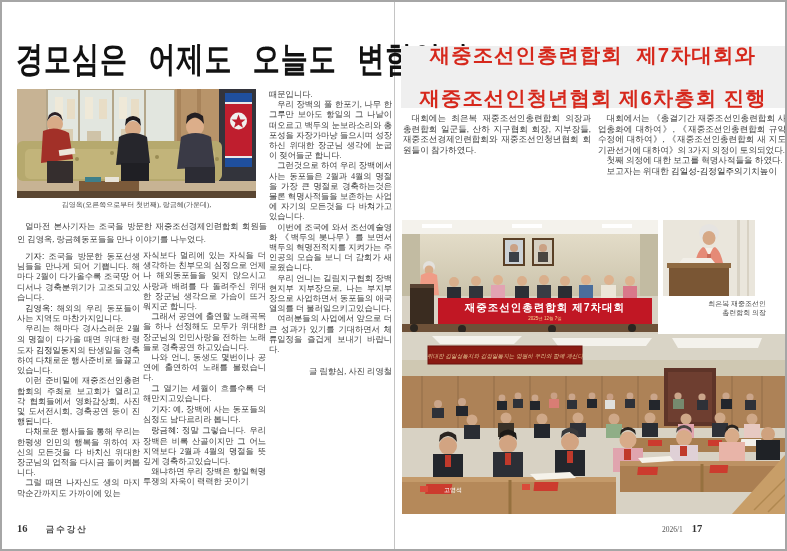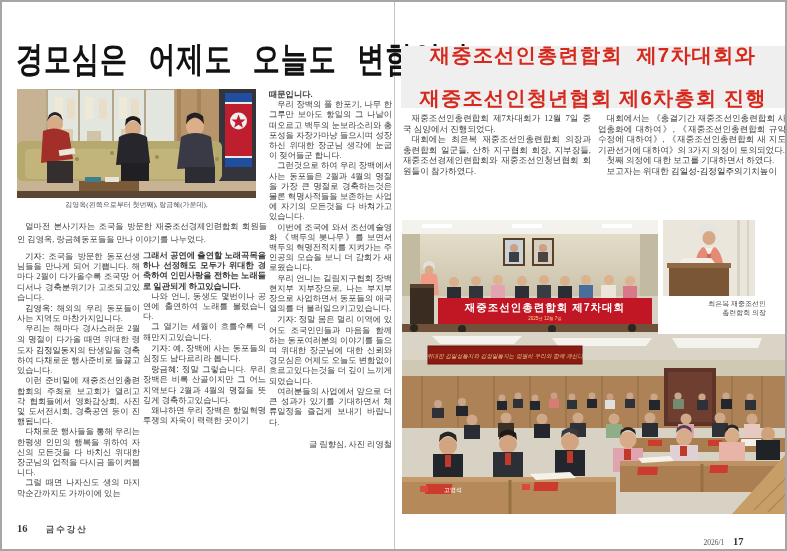--- a/index.html
+++ b/index.html
@@ -27,21 +27,21 @@
   .l-intro{
     position:absolute; left:15px; top:219px; width:250px;
     font-size:8.3px; line-height:12.6px; text-align:justify; word-break:break-all;
     text-indent:1em; color:#3b3b3b;
   }
   .col{
     position:absolute; font-size:8.3px; line-height:10.2px; text-align:justify;
     word-break:break-all; color:#3b3b3b;
   }
   .col .para{margin:0; text-indent:1em;}
-  .no-first-indent .para:first-child{text-indent:0;font-weight:bold;}
+  .no-first-indent .para:first-child{text-indent:0;}
   .col b, .col .spk{font-family:"Liberation Sans","DejaVu Sans",sans-serif; font-weight:normal; color:#222;}
   .l-col1{left:15px;  top:249px; width:123px; height:270px;}
   .l-col2{left:141px; top:249px; width:123px; height:288px;}
   .l-col3{left:267px; top:88px;  width:123px; height:440px;}
   .l-byline{margin-top:12px; text-align:right; font-size:8.3px; color:#3b3b3b;}
   .l-footer{
     position:absolute; left:15px; top:521px; font-size:8.5px; color:#4a4a4a;
   }
   .l-footer .pn{font-weight:bold; font-size:10.5px; margin-right:16px; color:#333;}
   .l-footer .mag{font-weight:bold; letter-spacing:2px;font-family:Liberation Serif, serif;}
@@ -62,21 +62,21 @@
   .r-col1{left:401px; top:111px; width:188px; height:106px;}
   .r-col2{left:596px; top:111px; width:188px; height:106px;}
   .r-photo1{left:400px; top:218px; width:256px; height:136px;}
   .r-photo2{left:661px; top:218px; width:92px;  height:76px;}
   .r-photo2-caption{
     position:absolute; left:650px; top:298px; width:114px;
     font-size:7px; line-height:9.4px; text-align:right; color:#4a4a4a;
   }
   .r-photo3{left:400px; top:332px; width:384px; height:180px;}
   .r-footer{
-    position:absolute; left:660px; top:534px; width:123px; text-align:center;
+    position:absolute; left:660px; top:521px; width:123px; text-align:left;
     font-size:7.5px; color:#555;
   }
   .r-footer .pn{font-weight:bold; font-size:10.5px; margin-left:7px; color:#333;}
 </style>
 </head>
 <body>
 
 <div class="spread">
   <div class="divider"></div>
 
@@ -154,71 +154,70 @@
       <g>
         <rect x="62" y="92" width="60" height="12" fill="#7b5a3a"></rect>
         <rect x="68" y="88" width="16" height="5" fill="#3e7f8a"></rect>
         <rect x="88" y="88" width="14" height="5" fill="#e8e4da"></rect>
       </g>
       <rect x="0" y="102" width="239" height="7" fill="#5a4632"></rect>
     </svg>
   </div>
 
   <div class="l-caption">
-    <div>김영옥(왼쪽으로부터 첫번째), 랑금혜(가운데),</div>
+    <div>김영옥(오른쪽으로부터 첫번째), 랑금혜(가운데),</div>
   </div>
 
   <div class="l-intro">얼마전 본사기자는 조국을 방문한 재중조선경제인련합회 회원들인 김영옥, 랑금혜동포들을 만나 이야기를 나누었다.</div>
 
   <div class="col l-col1">
       <p class="para"><span class="spk">기자:</span> 조국을 방문한 동포선생님들을 만나게 되어 기쁩니다. 해마다 2월이 다가올수록 조국땅 어디서나 경축분위기가 고조되고있습니다.</p>
       <p class="para"><span class="spk">김영옥:</span> 해외의 우리 동포들이 사는 지역도 마찬가지입니다.</p>
       <p class="para">우리는 해마다 경사스러운 2월의 명절이 다가올 때면 위대한 령도자 <b>김정일동지</b>의 탄생일을 경축하여 다채로운 행사준비로 들끓고있습니다.</p>
       <p class="para">이런 준비밑에 재중조선인총련합회의 주최로 보고회가 열리고 각 협회들에서 영화감상회, 사진 및 도서전시회, 경축공연 등이 진행됩니다.</p>
       <p class="para">다채로운 행사들을 통해 우리는 한평생 인민의 행복을 위하여 자신의 모든것을 다 바치신 위대한 장군님의 업적을 다시금 돌이켜봅니다.</p>
       <p class="para">그럴 때면 나자신도 생의 마지막순간까지도 가까이에 있는</p>
     </div>
   <div class="col l-col2 no-first-indent">
-      <p class="para">그래서 공연에 출연할 노래곡목을 하나 선정해도 모두가 위대한 경축하여 인민사랑을 전하는 노래들로 일관되게 하고있습니다.</p>
+      <p class="para">자식보다 멀리에 있는 자식을 더 생각하는 친부모의 심정으로 언제나 해외동포들을 잊지 않으시고 사랑과 배려를 다 돌려주신 위대한 장군님 생각으로 가슴이 뜨거워지군 합니다.</p>
+      <p class="para">그래서 공연에 출연할 노래곡목을 하나 선정해도 모두가 위대한 장군님의 인민사랑을 전하는 노래들로 경축공연 하고있습니다.</p>
       <p class="para">나와 언니, 동생도 몇번이나 공연에 출연하여 노래를 불렀습니다.</p>
       <p class="para">그 열기는 세월이 흐를수록 더해만지고있습니다.</p>
       <p class="para"><span class="spk">기자:</span> 예, 장백에 사는 동포들의 심정도 남다르리라 봅니다.</p>
       <p class="para"><span class="spk">랑금혜:</span> 정말 그렇습니다. 우리 장백은 비록 산골이지만 그 어느 지역보다 2월과 4월의 명절을 뜻깊게 경축하고있습니다.</p>
       <p class="para">왜냐하면 우리 장백은 항일혁명투쟁의 자욱이 력력한 곳이기</p>
     </div>
   <div class="col l-col3 no-first-indent">
     <div>
         <p class="para">때문입니다.</p>
         <p class="para">우리 장백의 풀 한포기, 나무 한그루만 보아도 항일의 그 나날이 떠오르고 백두의 눈보라소리와 총포성을 자장가마냥 들으시며 성장하신 위대한 장군님 생각에 눈굽이 젖어들군 합니다.</p>
         <p class="para">그런것으로 하여 우리 장백에서 사는 동포들은 2월과 4월의 명절을 가장 큰 명절로 경축하는것은 물론 혁명사적들을 보존하는 사업에 자기의 모든것을 다 바쳐가고있습니다.</p>
         <p class="para">이번에 조국에 와서 조선예술영화 《백두의 봇나무》를 보면서 백두의 혁명전적지를 지켜가는 주인공의 모습을 보니 더 감회가 새로웠습니다.</p>
         <p class="para">우리 언니는 길림지구협회 장백현지부 지부장으로, 나는 부지부장으로 사업하면서 동포들의 애국열의를 더 불러일으키고있습니다.</p>
-        <p class="para"><span class="spk">기자:</span> 정말 몸은 멀리 이역에 있어도 조국인민들과 마음을 함께 하는 동포여러분의 이야기를 들으며 위대한 장군님에 대한 신뢰와 경모심은 어제도 오늘도 변함없이 흐르고있다는것을 더 깊이 느끼게 되었습니다.</p>
         <p class="para">여러분들의 사업에서 앞으로 더 큰 성과가 있기를 기대하면서 체류일정을 즐겁게 보내기 바랍니다.</p>
       </div>
     <div class="l-byline">글 림향심, 사진 리영철</div>
   </div>
 
   <div class="l-footer">
     <span class="pn">16</span>
     <span class="mag">금수강산</span>
   </div>
 
   <div class="r-headline-box">
     <div class="hl first">재중조선인총련합회 제7차대회와</div>
     <div class="hl">재중조선인청년협회 제6차총회 진행</div>
   </div>
 
   <div class="col r-col r-col1">
-      <p class="para">재중조선인총련합회 제7차대회가 12월 7일 중국 심양에서 진행되었다.</p>
       <p class="para">대회에는 최은복 재중조선인총련합회 의장과 총련합회 일군들, 산하 지구협회 회장, 지부장들, 재중조선경제인련합회와 재중조선인청년협회 회원들이 참가하였다.</p>
     </div>
   <div class="col r-col r-col2">
       <p class="para">대회에서는 《총결기간 재중조선인총련합회 사업총화에 대하여》, 《재중조선인총련합회 규약수정에 대하여》, 《재중조선인총련합회 새 지도기관선거에 대하여》의 3가지 의정이 토의되었다.</p>
-      <p class="para">첫째 의정에 대한 보고를 기대하면서 하였다.</p>
+      <p class="para">첫째 의정에 대한 보고를 혁명사적들을 하였다.</p>
       <p class="para">보고자는 위대한 <b>김일성-김정일주의</b>기치높이</p>
     </div>
 
   <div class="photo r-photo1">
     <svg width="256" height="112" viewBox="0 0 256 112">
       <defs>
         <linearGradient id="wallg" x1="0" y1="0" x2="0" y2="1">
           <stop offset="0" stop-color="#e3dcc8"></stop>
             <stop offset="1" stop-color="#cbc3ab"></stop>
         </linearGradient>

